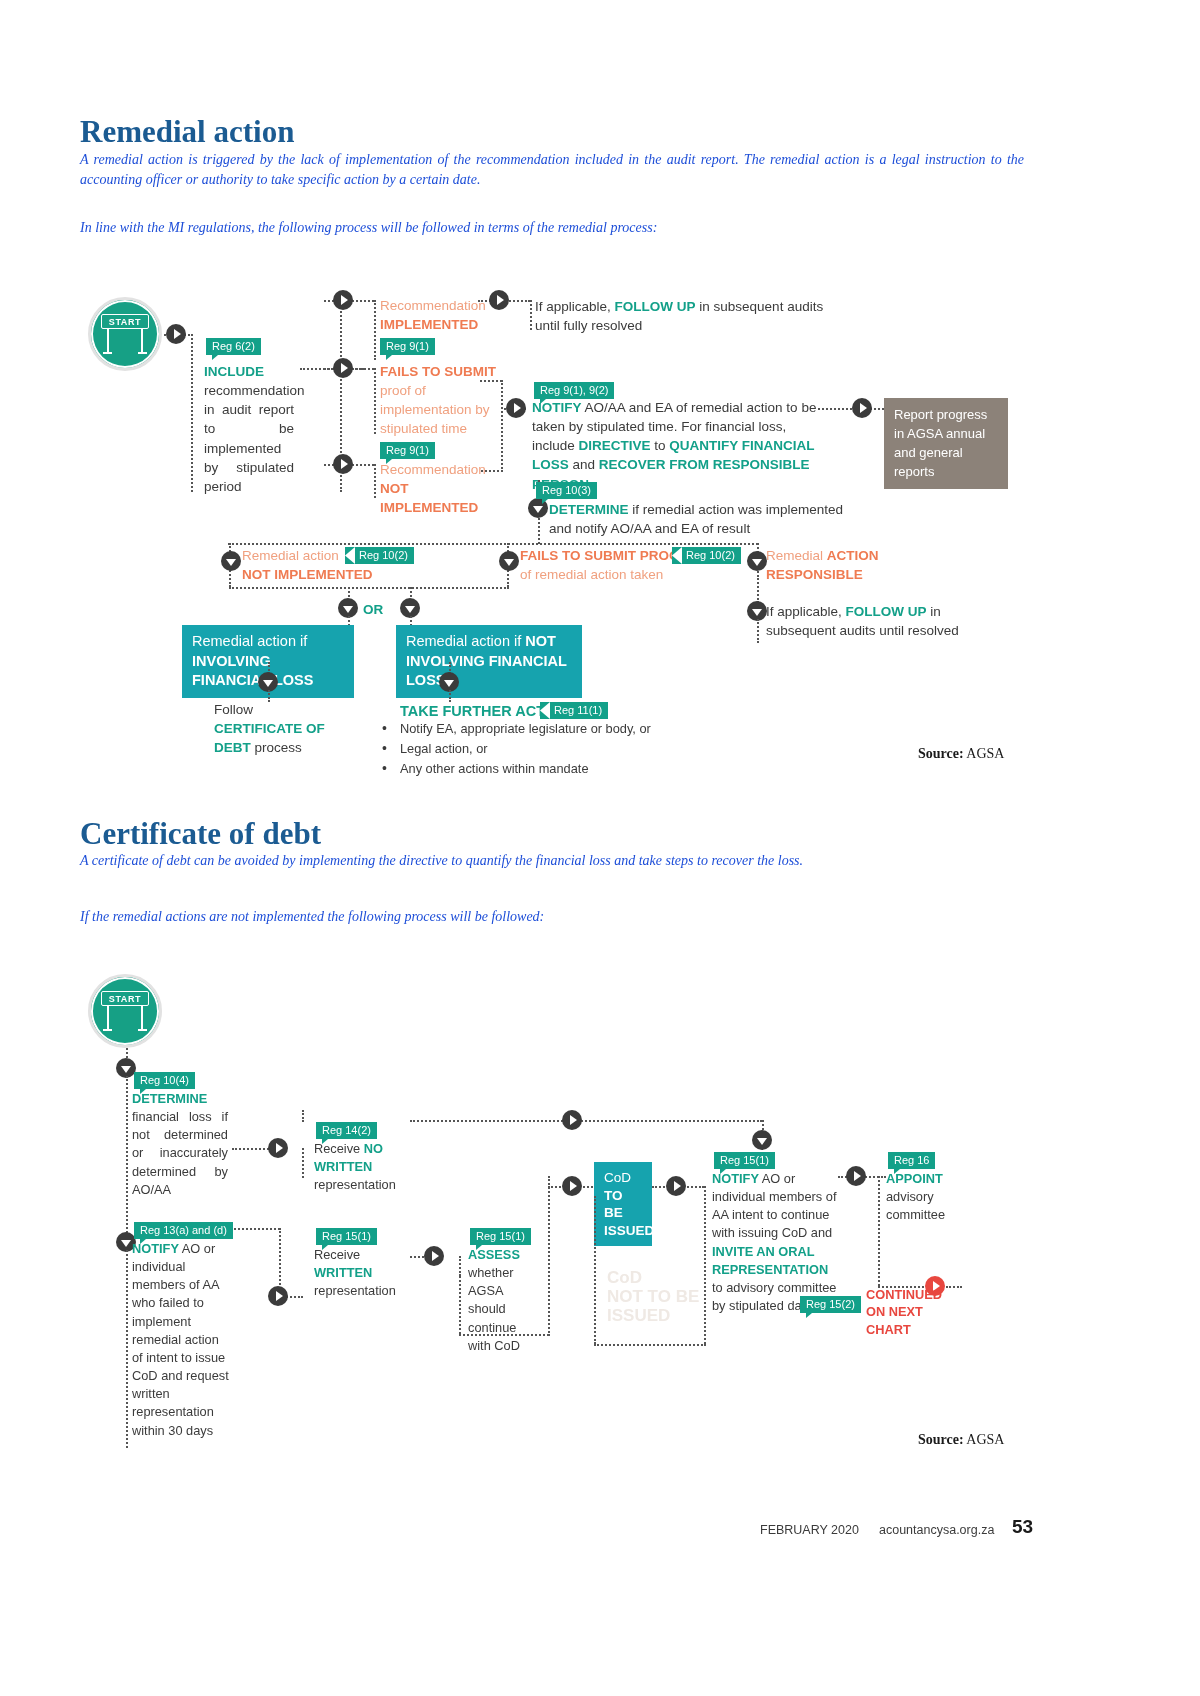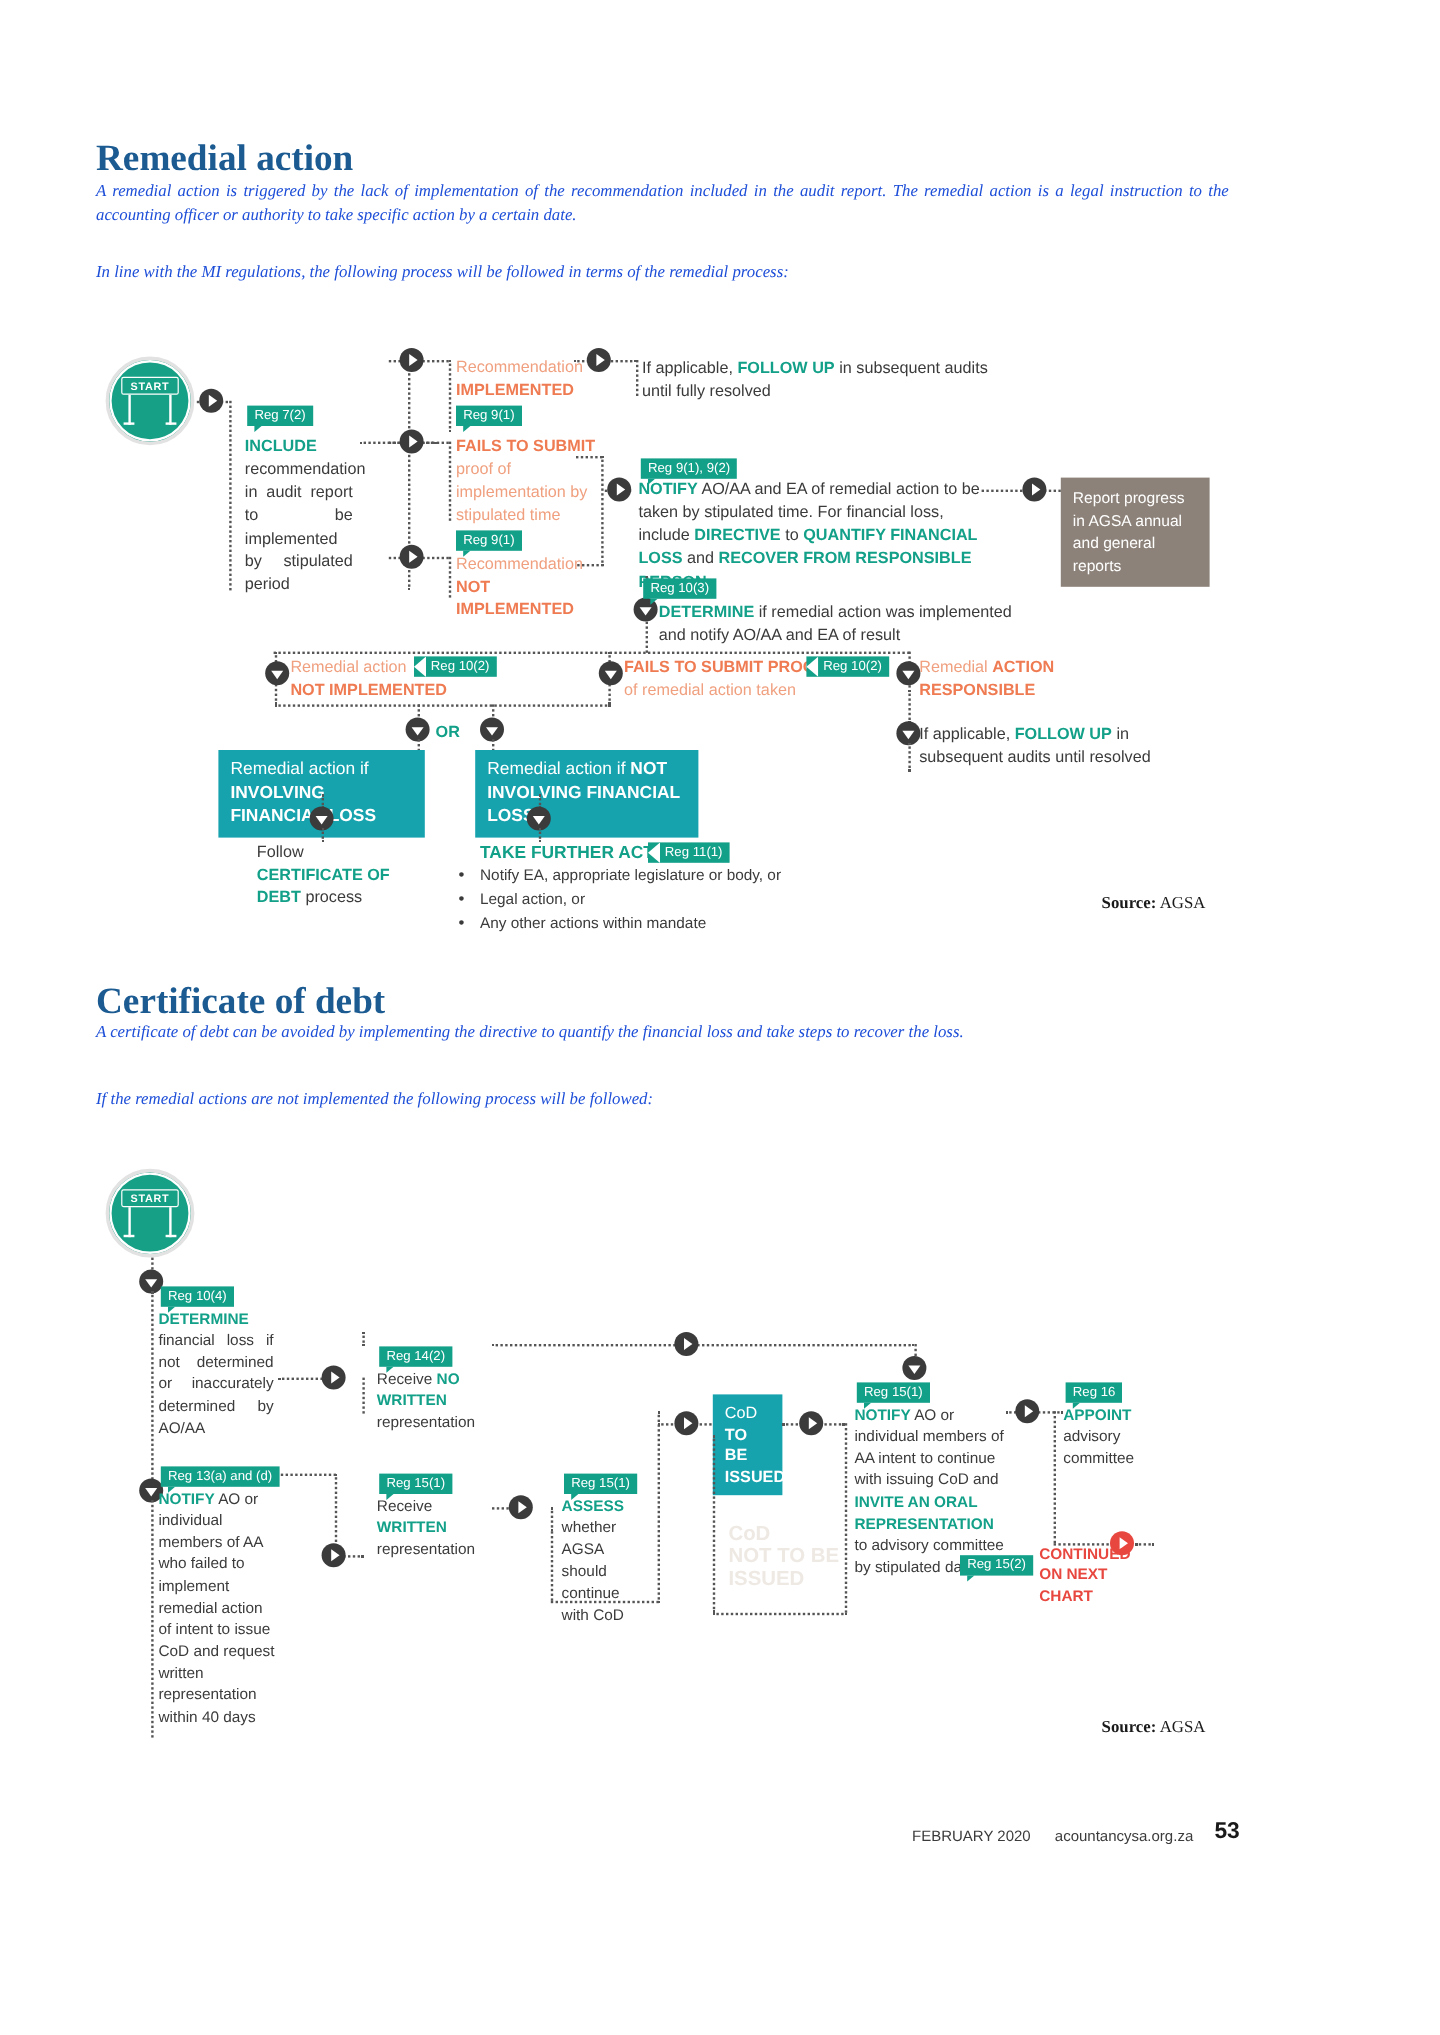--- a/index.html
+++ b/index.html
@@ -161,21 +161,21 @@
           <div class="start-leg r"></div>
         <div class="start-foot l"></div>
           <div class="start-foot r"></div>
       </div>
     </div>
 
     <div class="dh" style="left:164px;top:334px;width:26px;"></div>
     <div class="node right" style="left:166px;top:324px;"></div>
     <div class="dv" style="left:191px;top:334px;height:158px;"></div>
 
-    <div class="reg" style="left:206px;top:338px;">Reg 7(2)</div>
+    <div class="reg" style="left:206px;top:338px;">Reg 6(2)</div>
     <div class="txt" style="left:204px;top:362px;width:92px;">
       <span class="g">INCLUDE</span><br>
       <span class="justify" style="display:inline-block;width:90px;text-align:justify;">recommendation in audit report to be implemented by stipulated period</span>
     </div>
 
     <div class="dh" style="left:300px;top:368px;width:64px;"></div>
     <div class="dv" style="left:340px;top:292px;height:200px;"></div>
 
     <div class="dh" style="left:324px;top:300px;width:50px;"></div>
     <div class="node right" style="left:333px;top:290px;"></div>
@@ -345,21 +345,21 @@
     <div class="txt small" style="left:132px;top:1090px;width:98px;">
       <span class="g">DETERMINE</span><br>
       <span class="justify" style="display:inline-block;width:96px;text-align:justify;">financial loss if not determined or inaccurately determined by AO/AA</span>
     </div>
 
     <div class="node down" style="left:116px;top:1232px;"></div>
     <div class="dv" style="left:126px;top:1250px;height:198px;"></div>
 
     <div class="reg" style="left:134px;top:1222px;">Reg 13(a) and (d)</div>
     <div class="txt small" style="left:132px;top:1240px;width:100px;">
-      <span class="g">NOTIFY</span><span> AO or individual members of AA who failed to implement remedial action of intent to issue CoD and request written representation within 40 days</span>
+      <span class="g">NOTIFY</span><span> AO or individual members of AA who failed to implement remedial action of intent to issue CoD and request written representation within 30 days</span>
     </div>
 
     <div class="dh" style="left:232px;top:1148px;width:48px;"></div>
     <div class="node right" style="left:268px;top:1138px;"></div>
     <div class="dv" style="left:302px;top:1148px;height:30px;"></div>
 
     <div class="reg" style="left:316px;top:1122px;">Reg 14(2)</div>
     <div class="txt small" style="left:314px;top:1140px;width:94px;">
       <span>Receive </span><span class="g">NO WRITTEN</span><span> representation</span>
     </div>

